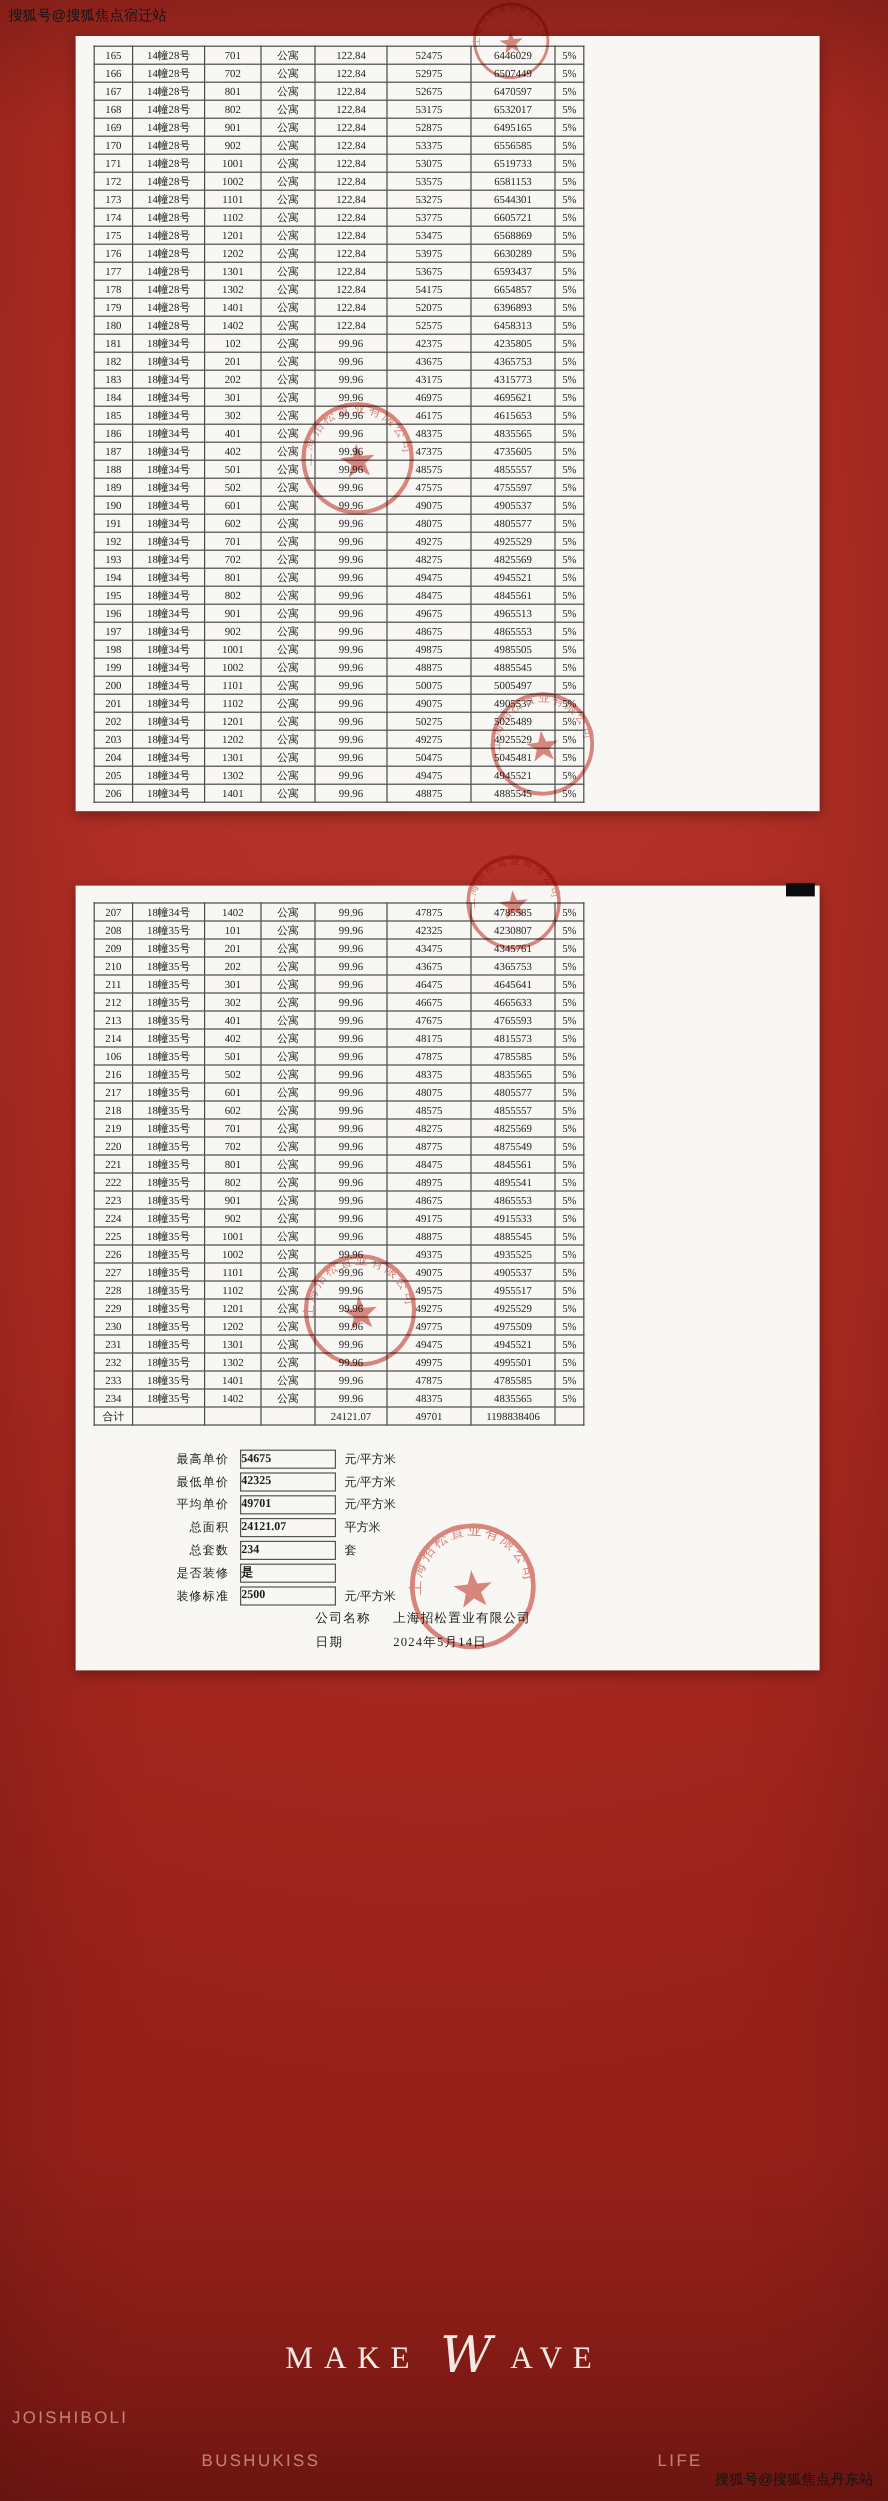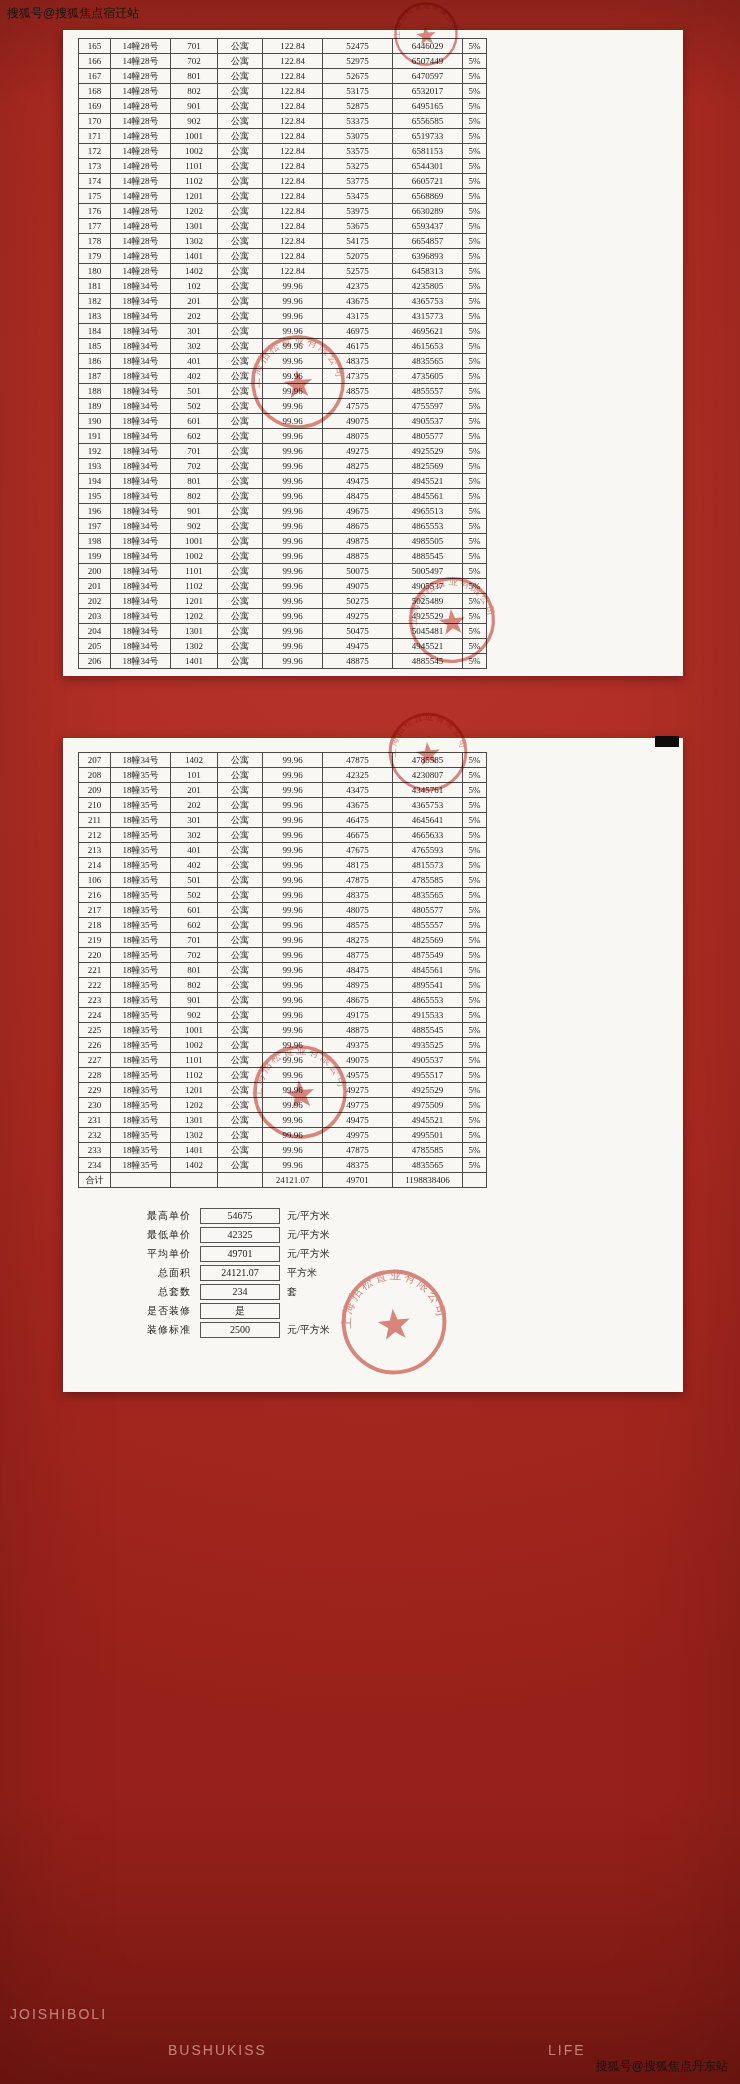--- a/index.html
+++ b/index.html
@@ -24,21 +24,21 @@
   table.price td {
     border:1px solid #4a4a4a; height:14px; padding:0 1px;
     font-size:9px; line-height:14px; text-align:center; color:#1c1c1c;
     overflow:hidden; white-space:nowrap;
   }
 
   .summary { position:absolute; left:64px; top:468px; }
   .srow { display:flex; align-items:center; height:19px; font-size:10px; color:#1c1c1c; }
   .slabel { display:inline-block; width:64px; text-align:right; letter-spacing:1px; }
   .sbox { display:inline-block; width:78px; height:14px; line-height:14px; border:1px solid #555;
-          margin:0 7px 0 9px; text-align:center; font-size:10px; }
+          margin:0 7px 0 9px; text-align:left; font-size:10px;font-weight:bold; }
   .sunit { font-size:10px; }
 
   .company { position:absolute; left:200px; top:602px; font-size:10.5px; color:#1c1c1c; line-height:20px; }
   .company .clabel { display:inline-block; width:62px; letter-spacing:1px; }
   .company .cvalue { letter-spacing:1px; }
 
   .artifact { position:absolute; left:592px; top:-2px; width:24px; height:11px; background:#0c0c0c; }
 
   .stamp { position:absolute; z-index:6; opacity:.58; mix-blend-mode:multiply; transform:rotate(-6deg); }
 
@@ -840,20 +840,30 @@
           <span class="sbox">是</span>
           <span class="sunit"></span>
         </div>
         <div class="srow">
           <span class="slabel">装修标准</span>
           <span class="sbox">2500</span>
           <span class="sunit">元/平方米</span>
         </div>
       </div>
 
+    <div class="company">
+      <div>
+        <span class="clabel">公司名称</span>
+        <span class="cvalue">上海招松置业有限公司</span>
+      </div>
+      <div>
+        <span class="clabel">日期</span>
+        <span class="cvalue">2024年5月14日</span>
+      </div>
+    </div>
   </div>
 
   <svg class="stamp" style="left:392px;top:0;width:68px;height:68px" viewBox="0 0 100 100">
     <circle cx="50" cy="50" r="45" fill="none" stroke="#c63427" stroke-width="3.5"></circle>
     <polygon points="50,38 53.5,48.2 64.3,48.4 55.7,54.9 58.8,65.1 50,59 41.2,65.1 44.3,54.9 35.7,48.4 46.5,48.2" fill="#c63427"></polygon>
     <text font-size="10.5" fill="#c63427" letter-spacing="2" text-anchor="middle"><textPath href="#arcTop" startOffset="50%">上海招松置业有限公司</textPath></text>
   </svg>
   <svg class="stamp" style="left:248px;top:332px;width:100px;height:100px" viewBox="0 0 100 100">
     <circle cx="50" cy="50" r="45" fill="none" stroke="#c63427" stroke-width="3.5"></circle>
     <polygon points="50,38 53.5,48.2 64.3,48.4 55.7,54.9 58.8,65.1 50,59 41.2,65.1 44.3,54.9 35.7,48.4 46.5,48.2" fill="#c63427"></polygon>
@@ -873,18 +883,23 @@
     <circle cx="50" cy="50" r="45" fill="none" stroke="#c63427" stroke-width="3.5"></circle>
     <polygon points="50,38 53.5,48.2 64.3,48.4 55.7,54.9 58.8,65.1 50,59 41.2,65.1 44.3,54.9 35.7,48.4 46.5,48.2" fill="#c63427"></polygon>
     <text font-size="10.5" fill="#c63427" letter-spacing="2" text-anchor="middle"><textPath href="#arcTop" startOffset="50%">上海招松置业有限公司</textPath></text>
   </svg>
   <svg class="stamp" style="left:338px;top:1266px;width:112px;height:112px" viewBox="0 0 100 100">
     <circle cx="50" cy="50" r="45" fill="none" stroke="#c63427" stroke-width="3.5"></circle>
     <polygon points="50,38 53.5,48.2 64.3,48.4 55.7,54.9 58.8,65.1 50,59 41.2,65.1 44.3,54.9 35.7,48.4 46.5,48.2" fill="#c63427"></polygon>
     <text font-size="10.5" fill="#c63427" letter-spacing="2" text-anchor="middle"><textPath href="#arcTop" startOffset="50%">上海招松置业有限公司</textPath></text>
   </svg>
 
+  <div class="logo">
+    <span>MAKE</span>
+    <span class="w">W</span>
+    <span>AVE</span>
+  </div>
   <div class="tag tag-left">JOISHIBOLI</div>
   <div class="tag tag-mid">BUSHUKISS</div>
   <div class="tag tag-right">LIFE</div>
 
   <div class="wm wm-bottom">搜狐号@搜狐焦点丹东站</div>
 </div>
 
 </body></html>

